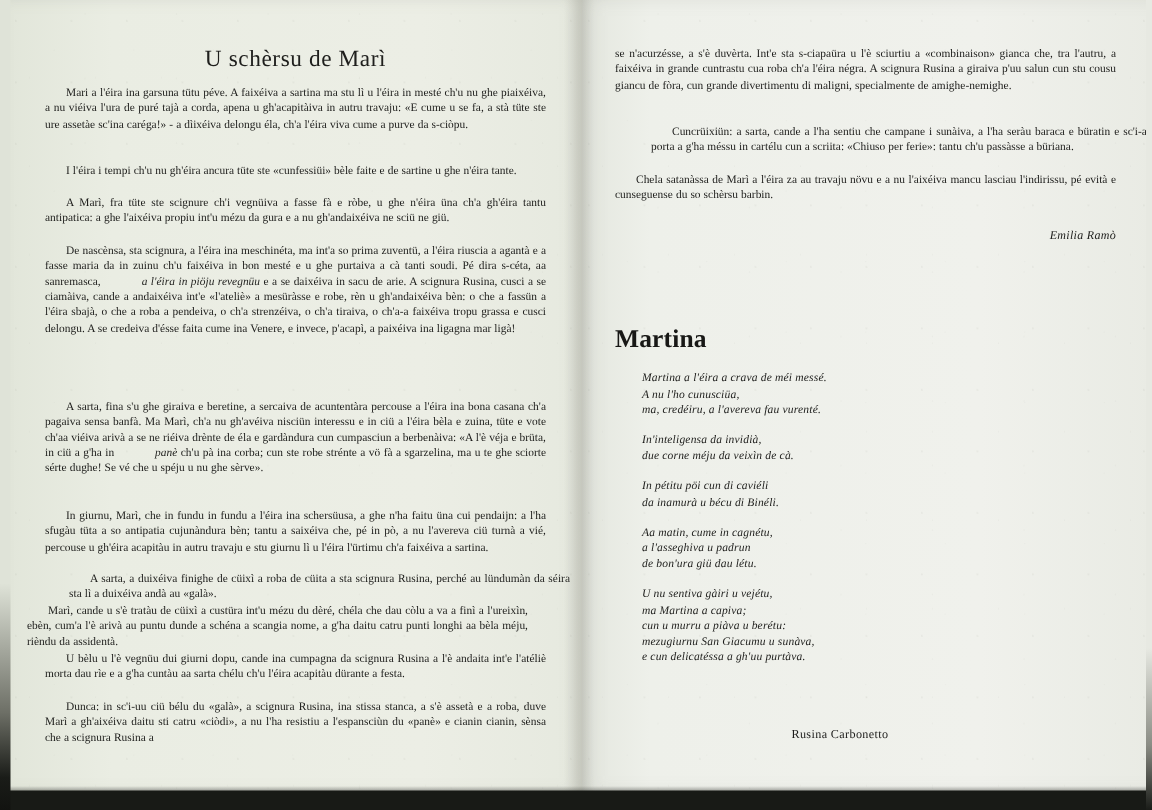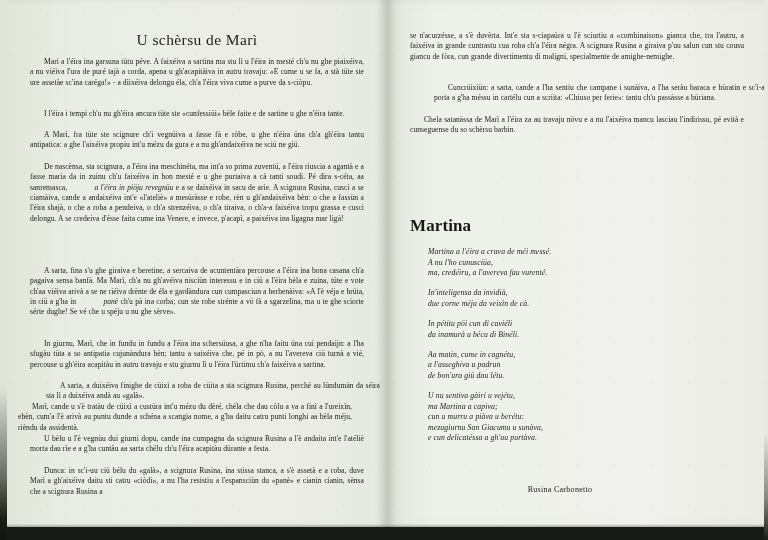--- a/index.html
+++ b/index.html
@@ -203,20 +203,21 @@
 
   <div class="page page-right">
     <div class="grain"></div>
 
     <p class="para" style="position:absolute;left:22px;top:31px;width:334px;text-indent:0;">se n'acurzésse, a s'è duvèrta. Int'e sta s-ciapaüra u l'è sciurtiu a «combinaison» gianca che, tra l'autru, a faixéiva in grande cuntrastu cua roba ch'a l'éira négra. A scignura Rusina a giraiva p'uu salun cun stu cousu giancu de fòra, cun grande divertimentu di maligni, specialmente de amighe-nemighe.</p>
 
     <p class="para" style="position:absolute;left:22px;top:83px;width:334px;margin-left:24px;">Cuncrüixiün: a sarta, cande a l'ha sentiu che campane i sunàiva, a l'ha seràu baraca e büratin e sc'i-aa porta a g'ha méssu in cartélu cun a scriita: «Chiuso per ferie»: tantu ch'u passàsse a büriana.</p>
 
     <p class="para" style="position:absolute;left:22px;top:115px;width:334px;">Chela satanàssa de Marì a l'éira za au travaju növu e a nu l'aixéiva mancu lasciau l'indirissu, pé evità e cunseguense du so schèrsu barbin.</p>
 
+    <p class="byline" style="position:absolute;left:22px;top:152px;width:334px;">Emilia Ramò</p>
 
     <h2 class="poem-title" style="position:absolute;left:22px;top:197px;width:334px;margin-top:19px;">Martina</h2>
 
     <div style="position:absolute;left:40px;top:247px;width:320px;">
       <div class="poem-stanza">Martina a l'éira a crava de méi messé.
 A nu l'ho cunusciüa,
 ma, credéiru, a l'avereva fau vurenté.</div>
       <div class="poem-stanza">In'inteligensa da invidià,
 due corne méju da veixìn de cà.</div>
       <div class="poem-stanza">In pétitu pöi cun di caviéli

